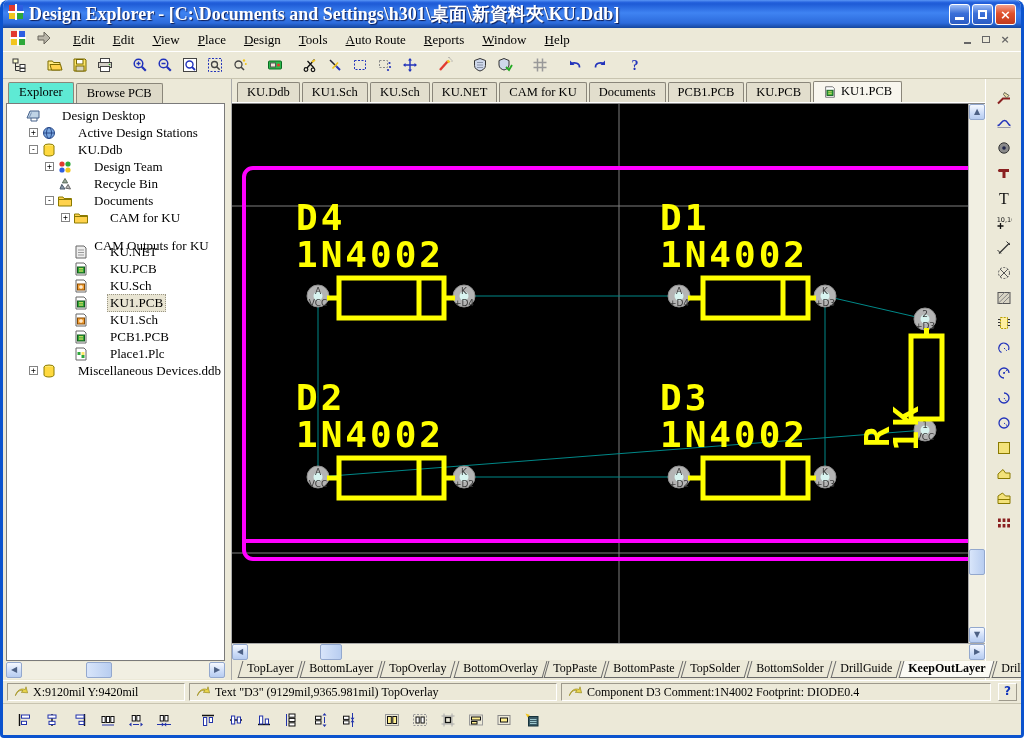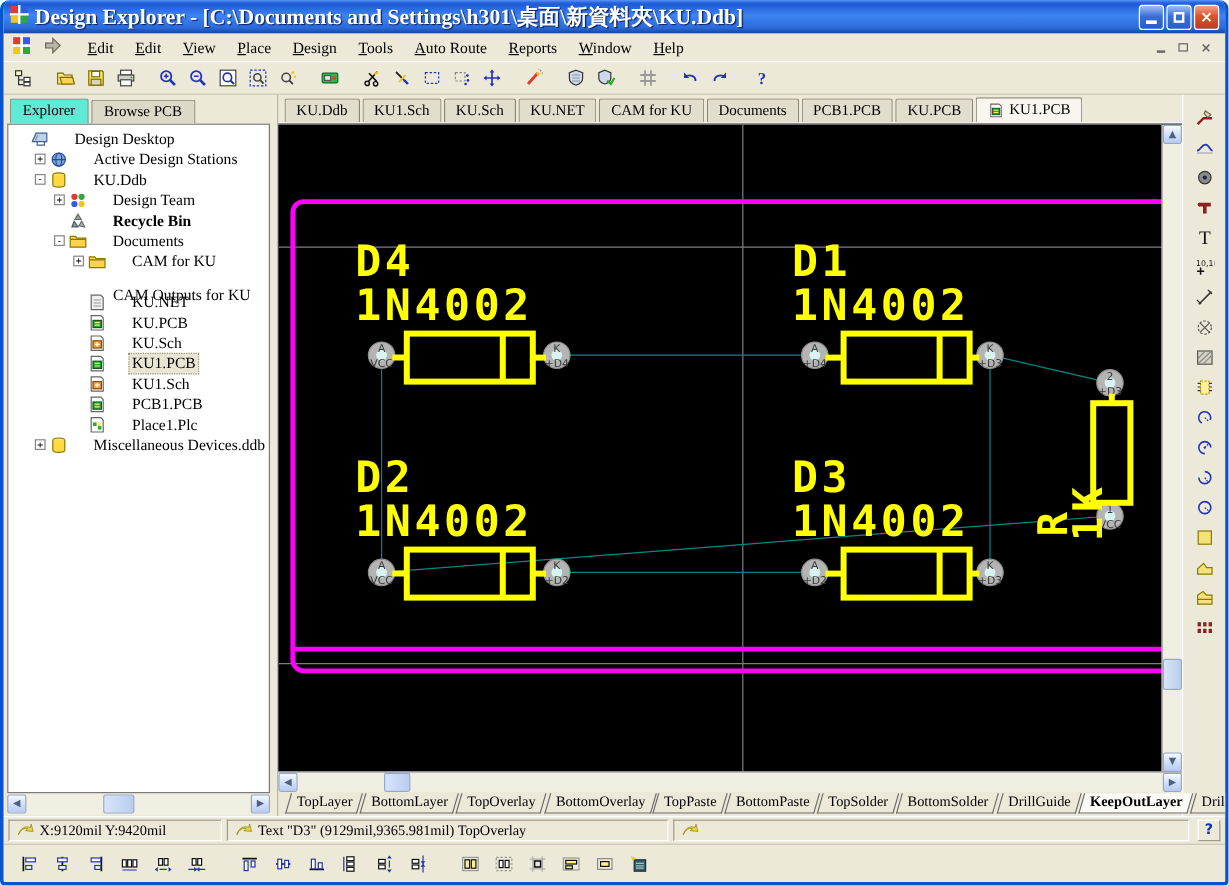--- a/index.html
+++ b/index.html
@@ -326,21 +326,21 @@
           <div class="tree-row" style="padding-left: 36px;">
             <span class="expander">+</span>
             <svg width="16" height="16" viewBox="0 0 16 16">
               <circle cx="5" cy="5" r="2.6" fill="#e23a2e"></circle>
               <circle cx="11" cy="5" r="2.6" fill="#2ea83a"></circle>
               <circle cx="5" cy="11" r="2.6" fill="#2e5fe2"></circle>
               <circle cx="11" cy="11" r="2.6" fill="#f2c51e"></circle>
             </svg>
             <span class="tree-label">Design Team</span>
           </div>
-          <div class="tree-row" style="padding-left: 36px; font-weight: bold;">
+          <div class="tree-row" style="padding-left: 36px;">
             <span class="exp-space"></span>
             <svg width="16" height="16" viewBox="0 0 16 16">
               <path d="M8 2.5l2.6 4.4H5.4z" fill="#9aa89a" stroke="#5a6a5a"></path>
               <path d="M3 13l1.8-4.6L8 13z" fill="#8a98a8" stroke="#4a5a6a"></path>
               <path d="M13.5 13l-4.8-.8 2.4-3.8z" fill="#b8b8b8" stroke="#6a6a6a"></path>
             </svg>
             <span class="tree-label">Recycle Bin</span>
           </div>
           <div class="tree-row" style="padding-left: 36px;">
             <span class="expander">-</span>
@@ -720,20 +720,21 @@
     <div class="spanel" style="width:368px">
       <span class="sarrow"><svg width="15" height="15" viewBox="0 0 16 16">
             <path d="M1.5 13.5c1.2-5.5 6-8.5 10.5-6.5l.8-3 1.7 6.5-6.8-.6 2-1.8c-3.2-1-6 .8-8.2 5.4z" fill="#E8D44D" stroke="#8a7a00" stroke-width=".6"></path>
           </svg></span>
       <span>Text "D3" (9129mil,9365.981mil)  TopOverlay</span>
     </div>
     <div class="spanel" style="flex:0 0 430px">
       <span class="sarrow"><svg width="15" height="15" viewBox="0 0 16 16">
             <path d="M1.5 13.5c1.2-5.5 6-8.5 10.5-6.5l.8-3 1.7 6.5-6.8-.6 2-1.8c-3.2-1-6 .8-8.2 5.4z" fill="#E8D44D" stroke="#8a7a00" stroke-width=".6"></path>
           </svg></span>
+      <span>Component D3 Comment:1N4002 Footprint: DIODE0.4</span>
     </div>
     <div class="helpbtn">?</div>
   </div>
 
   <div class="bottom-toolbar" id="bottom-toolbar">
       <div class="bbtn">
         <svg width="16" height="16" viewBox="0 0 16 16">
           <path d="M3.5 2v12" stroke="#111" stroke-width="1.4"></path>
           <rect x="5.5" y="3" width="8" height="3.2" fill="#fff" stroke="#2233aa"></rect>
           <rect x="5.5" y="9.3" width="5" height="3.2" fill="#fff" stroke="#2233aa"></rect>

